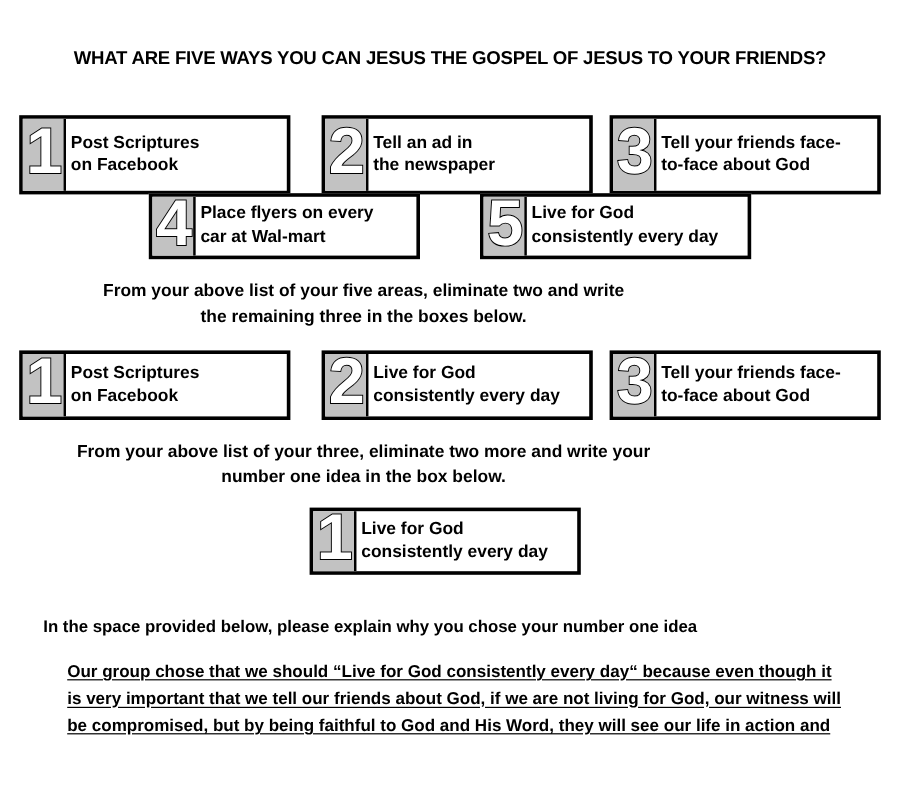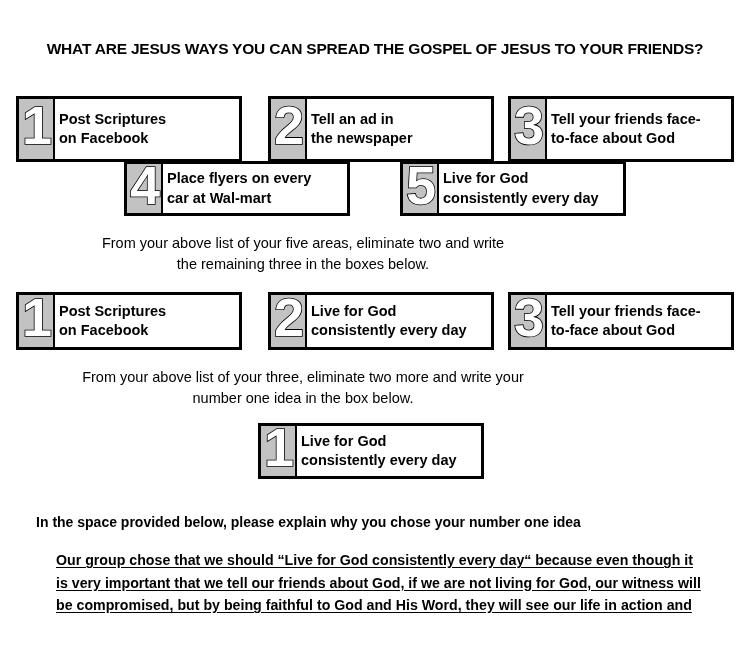--- a/index.html
+++ b/index.html
@@ -77,21 +77,21 @@
     white-space: nowrap;
   }
 
   
   .instruction {
     position: absolute;
     width: 606px;
     left: 0;
     text-align: center;
     font-size: 14.5px;
-    font-weight: normal;
+    font-weight: bold;
     line-height: 1.42;
   }
   .instruction .line { display: block; white-space: nowrap; }
 
   .prompt-line {
     position: absolute;
     width: 617px;
     left: 0;
     text-align: center;
     font-size: 14px;
@@ -111,21 +111,21 @@
   .response .rline {
     display: block;
     text-decoration: underline;
     text-underline-offset: 2px;
     white-space: nowrap;
   }
 </style>
 </head>
 <body>
 
-<div class="page-title">WHAT ARE JESUS WAYS YOU CAN SPREAD THE GOSPEL OF JESUS TO YOUR FRIENDS?</div>
+<div class="page-title">WHAT ARE FIVE WAYS YOU CAN JESUS THE GOSPEL OF JESUS TO YOUR FRIENDS?</div>
 
 <div class="box" style="left:16px; top:96px; width:226px; height:66px;">
   <div class="badge">
     <svg width="34" height="60" viewBox="0 0 34 60" aria-hidden="true">
       <text class="numeral" x="17" y="45" text-anchor="middle">1</text>
     </svg>
   </div>
   <div class="box-text">
     <span>Post Scriptures</span>
     <span>on Facebook</span>

